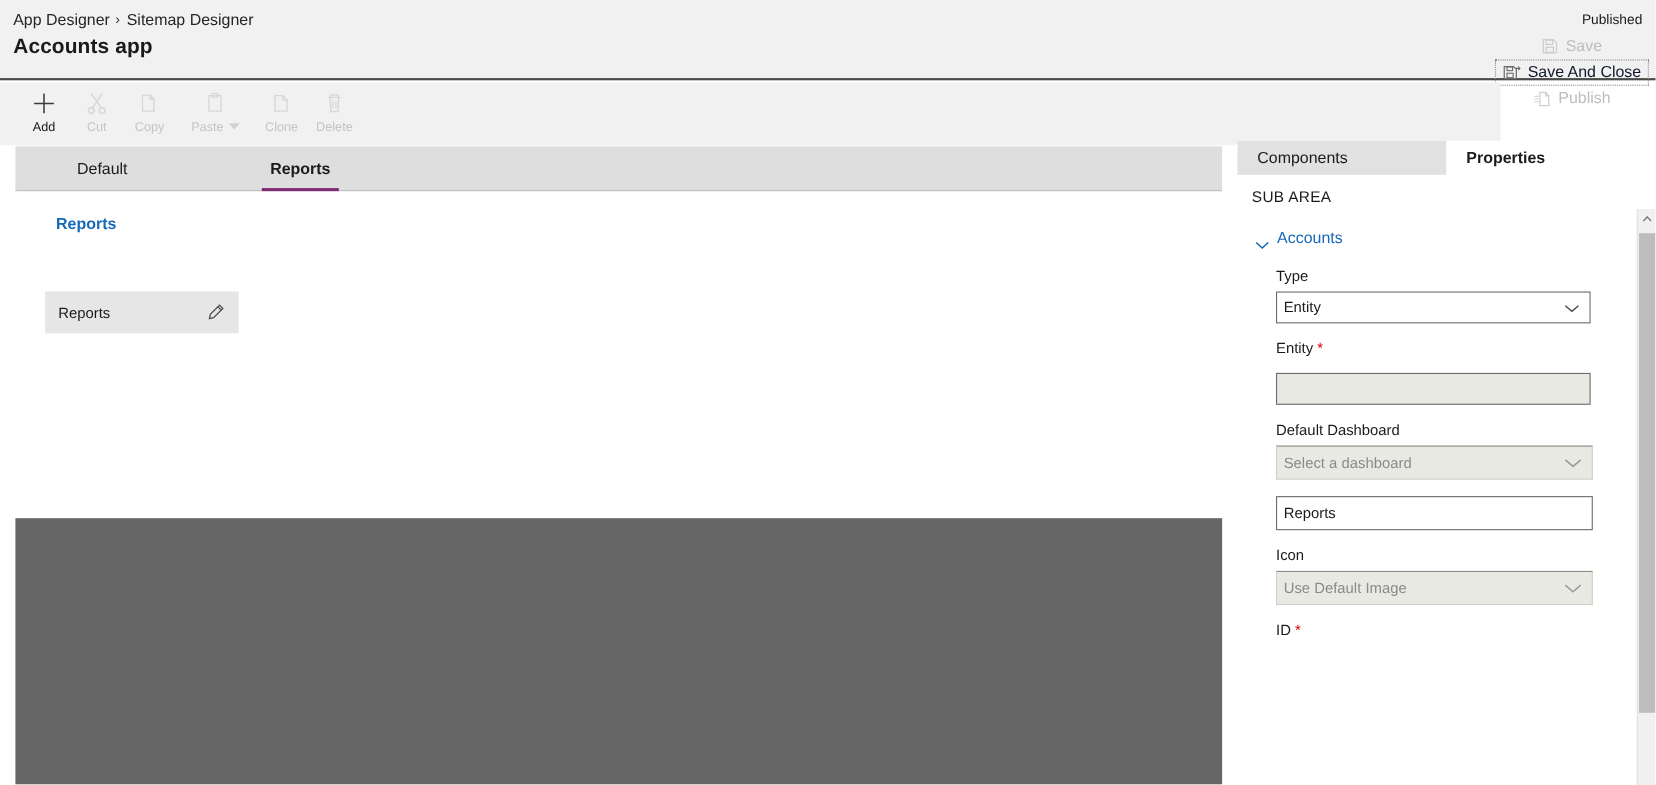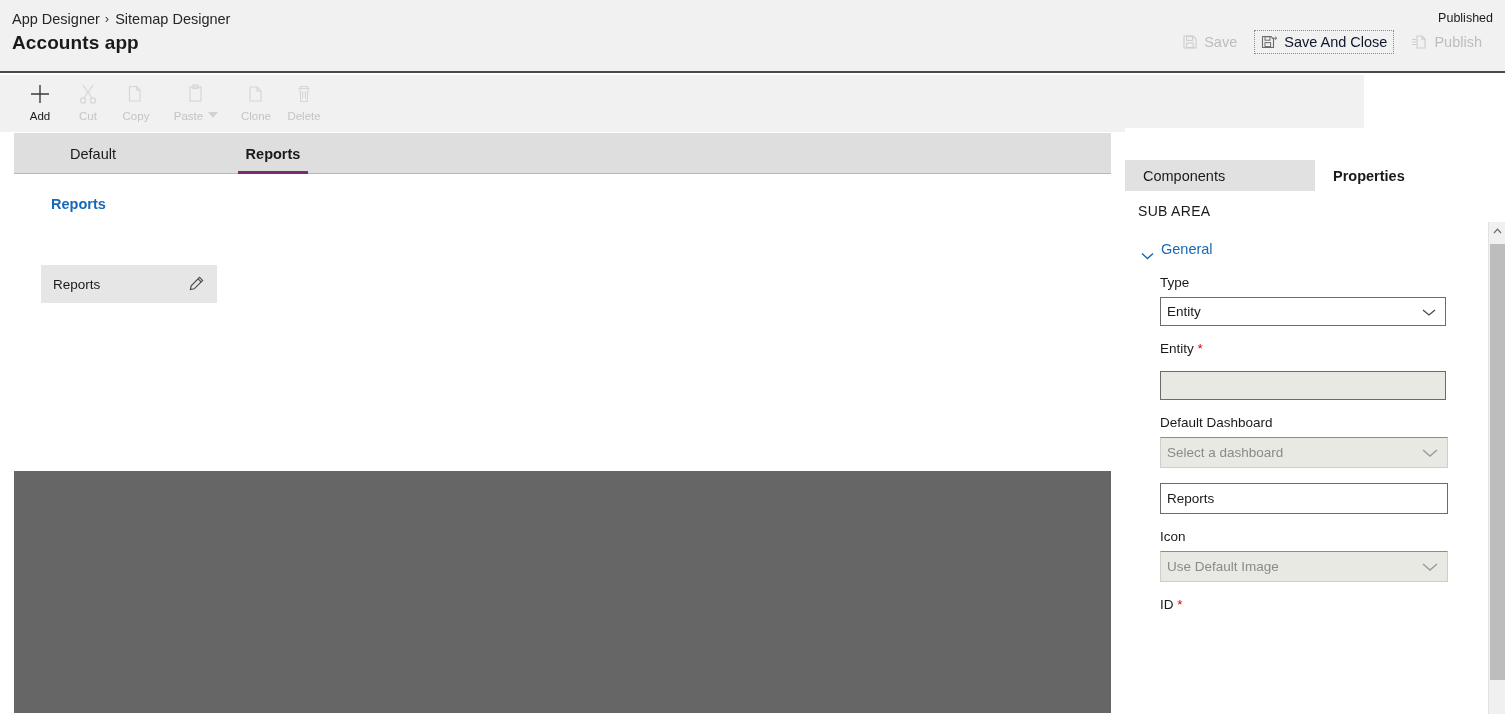--- a/index.html
+++ b/index.html
@@ -27,22 +27,22 @@
   }
   .app-title {
     position: absolute; left: 12px; top: 32px;
     font-size: 19px; font-weight: bold; color: #1a1a1a; letter-spacing: .1px;
   }
   .published-label {
     position: absolute; right: 12px; top: 11px;
     font-size: 12.5px; color: #1a1a1a;
   }
   .header-actions {
-    position: absolute; right: 16px; top: 30px;
-    display: flex; align-items: center; gap: 10px;
+    position: absolute; right: 6px; top: 30px;
+    display: flex; align-items: center; gap: 0px; flex-direction: column;
   }
   .hdr-btn {
     display: flex; align-items: center; gap: 6px;
     padding: 3px 6px; font-size: 14.5px; color: #bdbdbd;
     background: transparent; border: 1px solid transparent;
     cursor: default; white-space: nowrap;
   }
   .hdr-btn.focused {
     border: 1px dotted #8a8a8a; color: #0f172a; justify-content: flex-end;
   }
@@ -114,21 +114,21 @@
   }
   .canvas-dark {
     width: 1097px; height: 242px; background: #666666;
   }
 
   
   .rpanel {
     position: absolute; left: 1125px; top: 128px;
     width: 380px; height: 586px; background: #ffffff;
   }
-  .rtabs { position: relative; width: 320px; height: 31px; margin-top: 32px; }
+  .rtabs { position: relative; width: 320px; height: 31px; }
   .rtab {
     position: absolute; top: 0; height: 31px;
     display: flex; align-items: center; padding-left: 18px;
     font-size: 14.5px; color: #1a1a1a; cursor: default;
   }
   .rtab.inactive { left: 0; width: 190px; background: #e1e1e1; }
   .rtab.active { left: 190px; width: 190px; background: #ffffff; font-weight: bold; }
   .rbody {
     position: relative; width: 380px; height: 555px;
     background: #ffffff; overflow: hidden;
@@ -336,21 +336,21 @@
 
   <div class="rbody">
     <div class="sub-area-heading">SUB AREA</div>
 
     <div class="general-row">
       <span class="chev-collapse">
         <svg width="13" height="8" viewBox="0 0 13 8">
             <polyline points="1,1.5 6.5,6.5 12,1.5" fill="none" stroke="#1668b8" stroke-width="1.4"></polyline>
           </svg>
       </span>
-      <span class="gl">General</span>
+      <span class="gl">Accounts</span>
     </div>
 
     <div class="form">
 
       <div class="field">
         <label class="flabel">Type</label>
         <div class="ctl">
           <span>Entity</span>
           <span class="caret">
             <svg width="14" height="8" viewBox="0 0 14 8">

